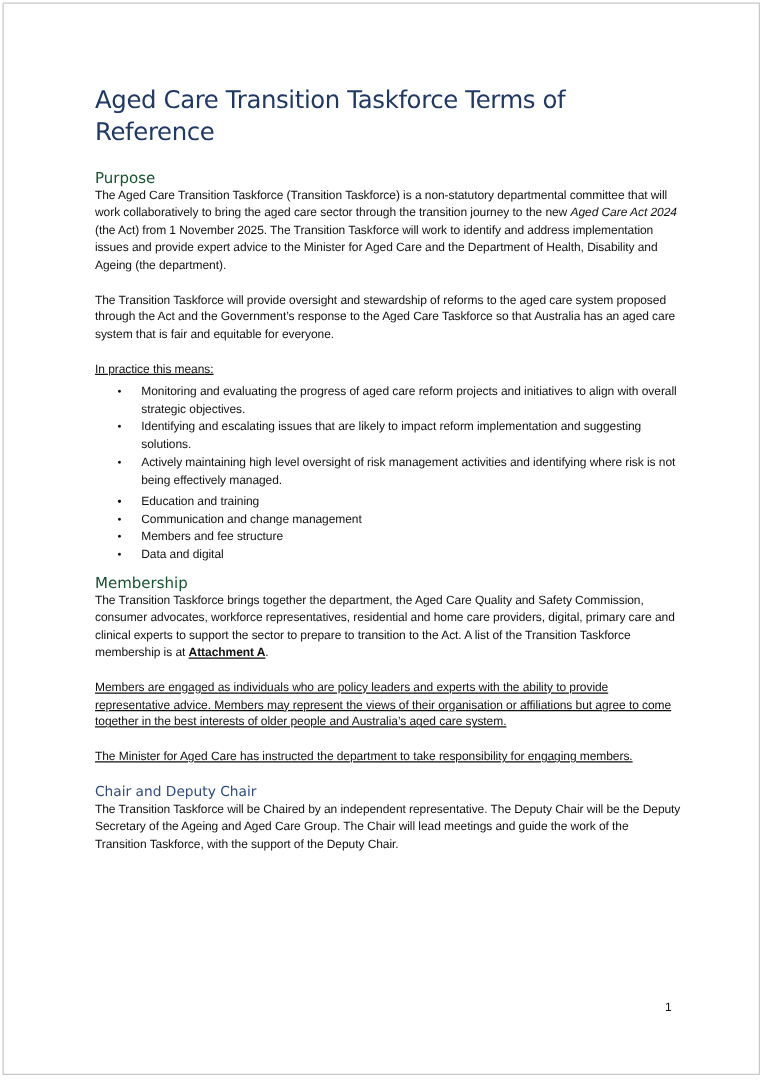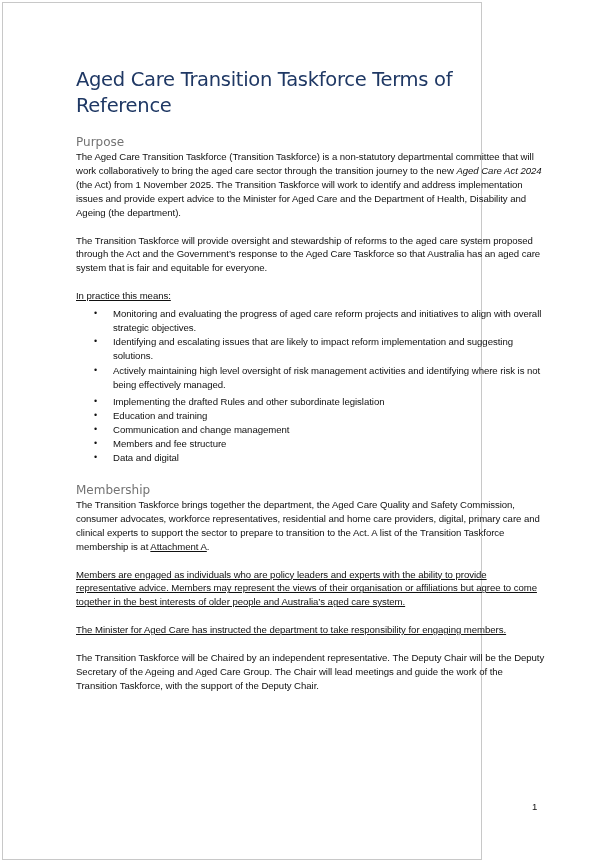--- a/index.html
+++ b/index.html
@@ -10,21 +10,21 @@
     body {
       width: 612px;
       height: 865px;
       position: relative;
       overflow: hidden;
     }
     .page {
       position: absolute;
       left: 2px;
       top: 2px;
-      width: 480px;
+      width: 606px;
       height: 858px;
       border: 1px solid #c8c8c8;
       box-sizing: border-box;
       background: #fff;
     }
     .content {
       position: absolute;
       left: 73px;
       top: 64px;
       width: 470px;
@@ -39,21 +39,21 @@
       line-height: 26px;
       color: #1f3864;
       margin: 0 0 16px 0;
       font-weight: normal;
       letter-spacing: -0.3px;
     }
     .h1 {
       font-family: "DejaVu Sans", sans-serif;
       font-size: 12px;
       line-height: 15px;
-      color: #737373;
+      color: #14532d;
       margin: 0;
       font-weight: normal;
     }
     .h2 {
       font-family: "DejaVu Sans", sans-serif;
       font-size: 11px;
       line-height: 14px;
       color: #2f4a7a;
       margin: 0;
       font-weight: normal;
@@ -80,20 +80,21 @@
     ul.spaced li { margin-bottom: 0.5px; }
     ul li .bullet {
       position: absolute;
       left: -19px;
       top: 0;
       font-size: 9px;
     }
     .link {
       text-decoration: underline;
       color: #111;
+      font-weight: bold;
     }
     em { }
     .page-number {
       position: absolute;
       left: 529px;
       top: 798px;
       font-family: "Liberation Sans", sans-serif;
       font-size: 9.6px;
       color: #111;
     }
@@ -113,35 +114,36 @@
 
     <section class="gap-section">
       <p>The Transition Taskforce will provide oversight and stewardship of reforms to the aged care system proposed through the Act and the Government’s response to the Aged Care Taskforce so that Australia has an aged care system that is fair and equitable for everyone.</p>
       <p class="gap-para">In practice this means:</p>
       <ul class="spaced">
         <li><span class="bullet">•</span><span>Monitoring and evaluating the progress of aged care reform projects and initiatives to align with overall strategic objectives.</span></li>
         <li><span class="bullet">•</span><span>Identifying and escalating issues that are likely to impact reform implementation and suggesting solutions.</span></li>
         <li><span class="bullet">•</span><span>Actively maintaining high level oversight of risk management activities and identifying where risk is not being effectively managed.</span></li>
       </ul>
       <ul>
-        <li><span class="bullet">•</span><span>Implementing the drafted Rules and other subordinate legislation</span></li>
+        <li><span class="bullet">•</span></li>
         <li><span class="bullet">•</span><span>Education and training</span></li>
         <li><span class="bullet">•</span><span>Communication and change management</span></li>
         <li><span class="bullet">•</span><span>Members and fee structure</span></li>
         <li><span class="bullet">•</span><span>Data and digital</span></li>
       </ul>
     </section>
 
-    <section style="margin-top:18px;">
+    <section style="margin-top:8px;">
       <h2 class="h1">Membership</h2>
       <p><span>The Transition Taskforce brings together the department, the Aged Care Quality and Safety Commission, consumer advocates, workforce representatives, residential and home care providers, digital, primary care and clinical experts to support the sector to prepare to transition to the Act. A list of the Transition Taskforce membership is at </span><span class="link">Attachment A</span><span>.</span></p>
       <p class="gap-para">Members are engaged as individuals who are policy leaders and experts with the ability to provide representative advice. Members may represent the views of their organisation or affiliations but agree to come together in the best interests of older people and Australia’s aged care system.</p>
       <p class="gap-para">The Minister for Aged Care has instructed the department to take responsibility for engaging members.</p>
     </section>
 
     <section style="margin-top:14px;">
+      <h3 class="h2">Chair and Deputy Chair</h3>
       <p>The Transition Taskforce will be Chaired by an independent representative. The Deputy Chair will be the Deputy Secretary of the Ageing and Aged Care Group. The Chair will lead meetings and guide the work of the Transition Taskforce, with the support of the Deputy Chair.</p>
     </section>
 
   </div>
 
   <div class="page-number">1</div>
 </div>
 
 </body></html>

